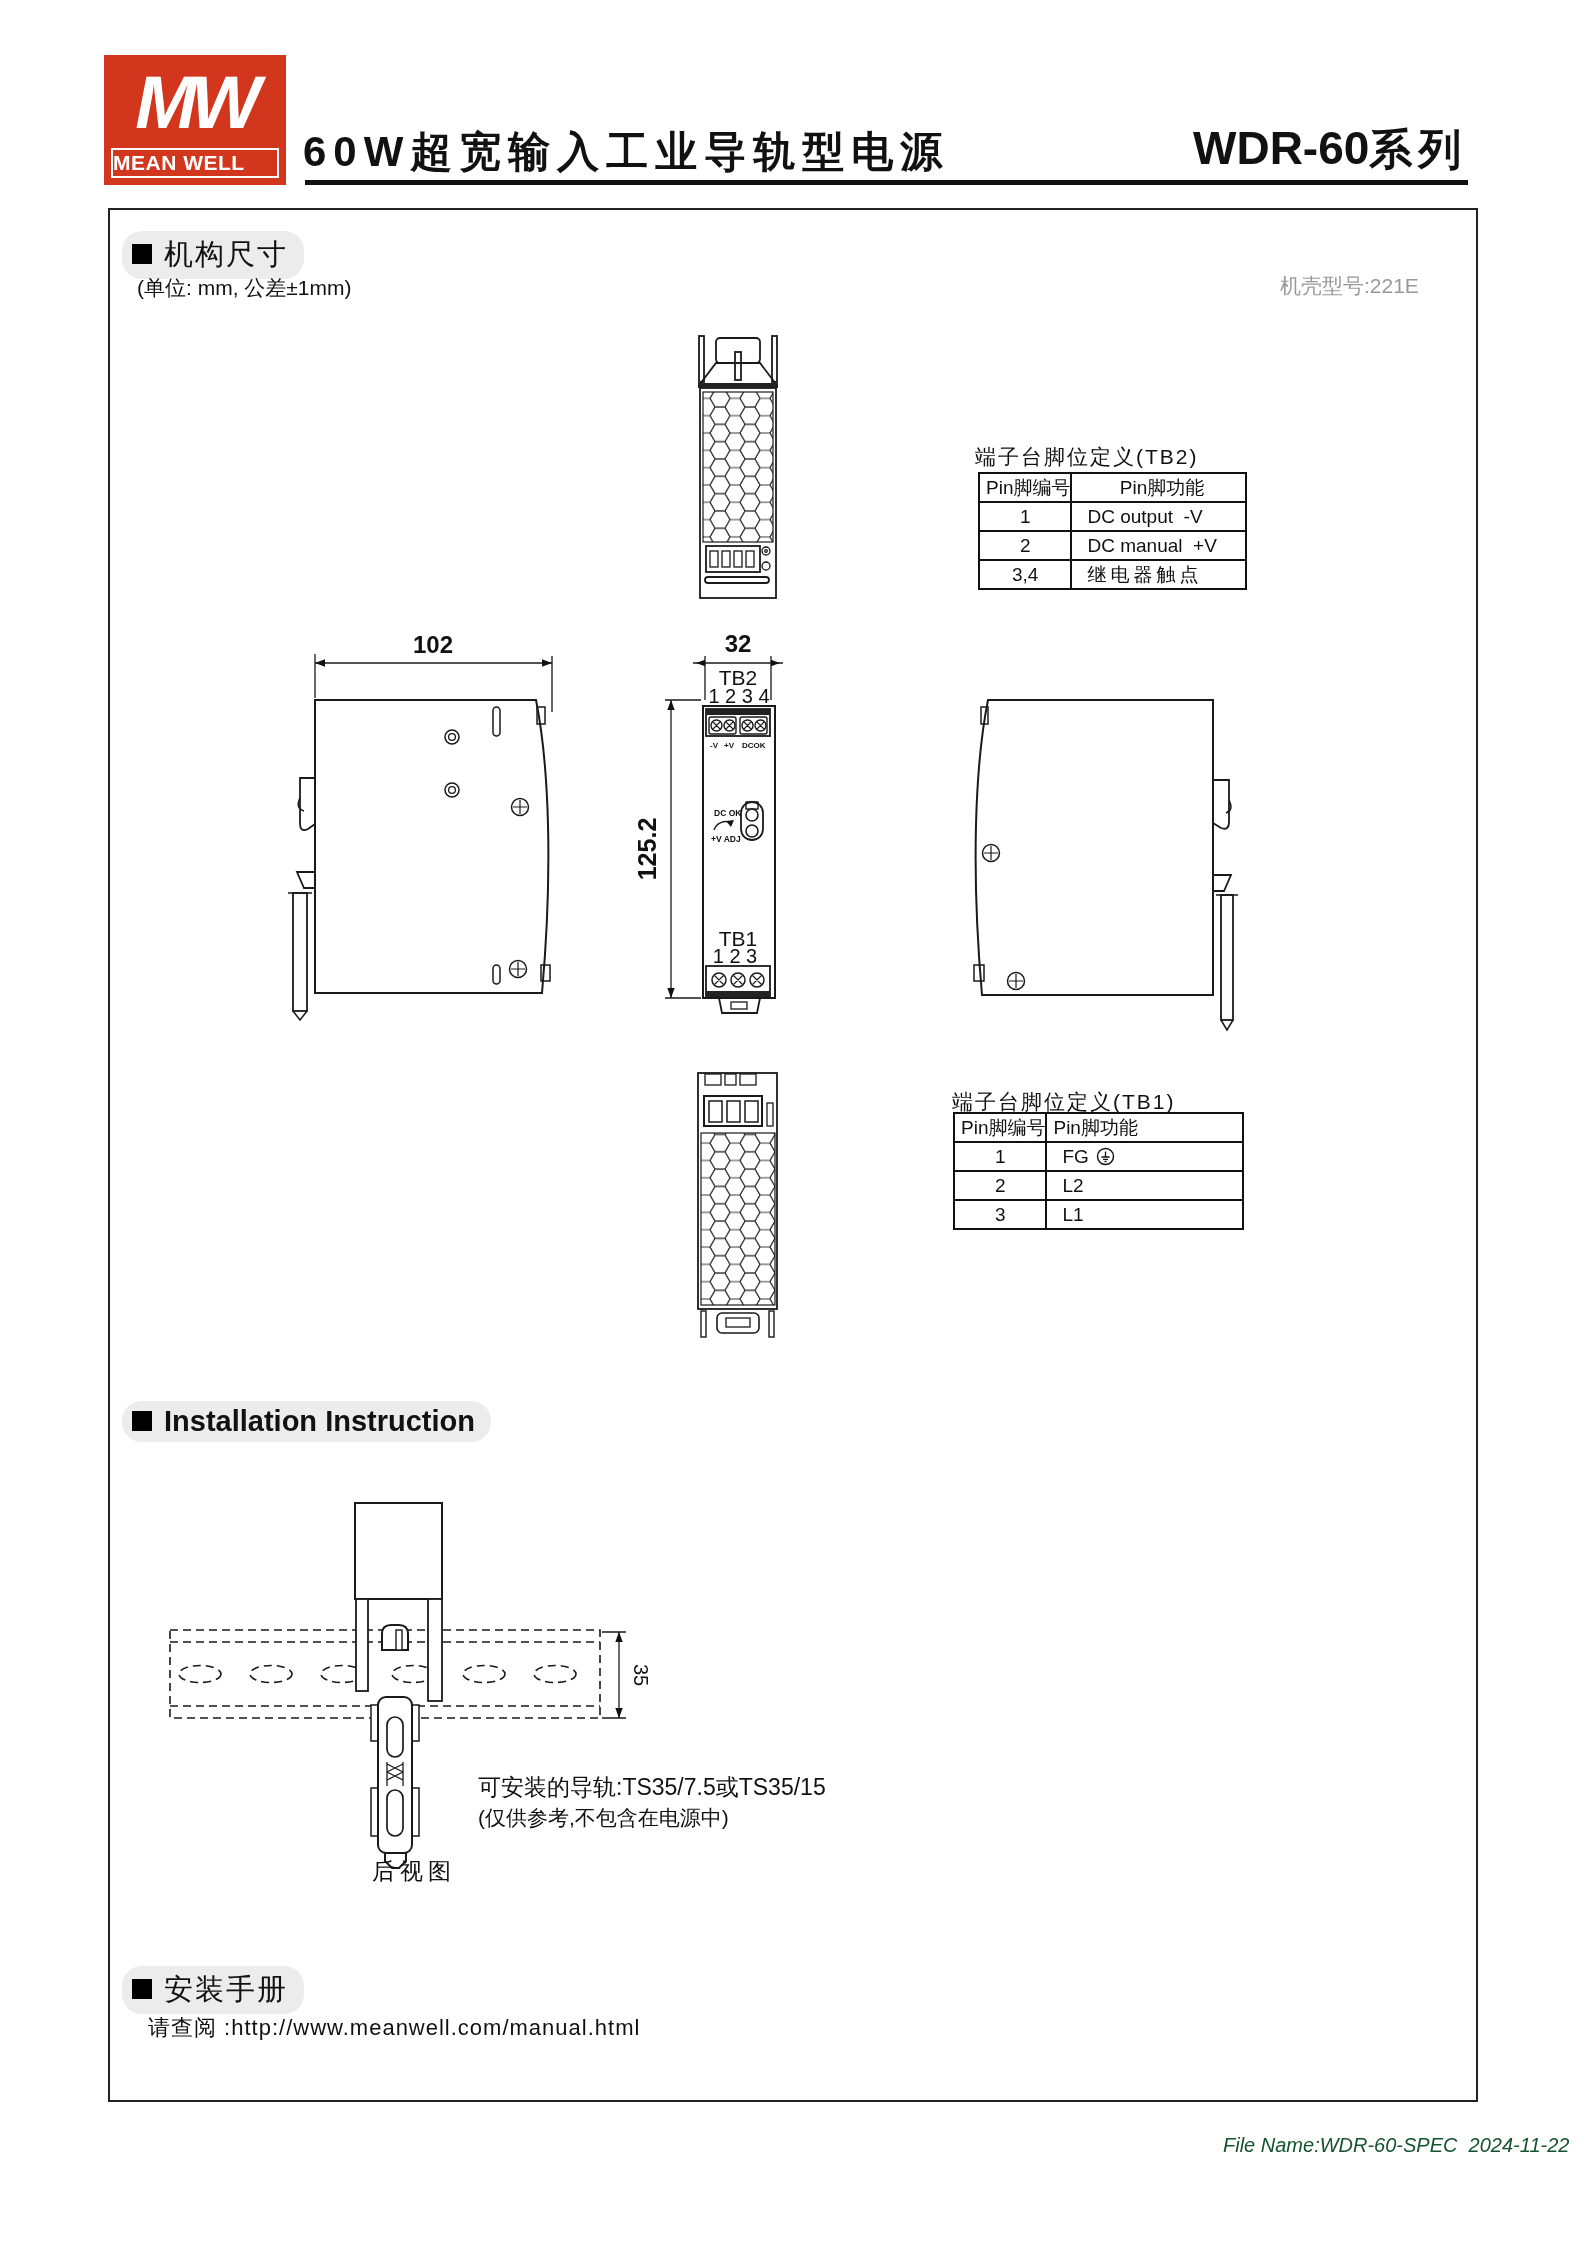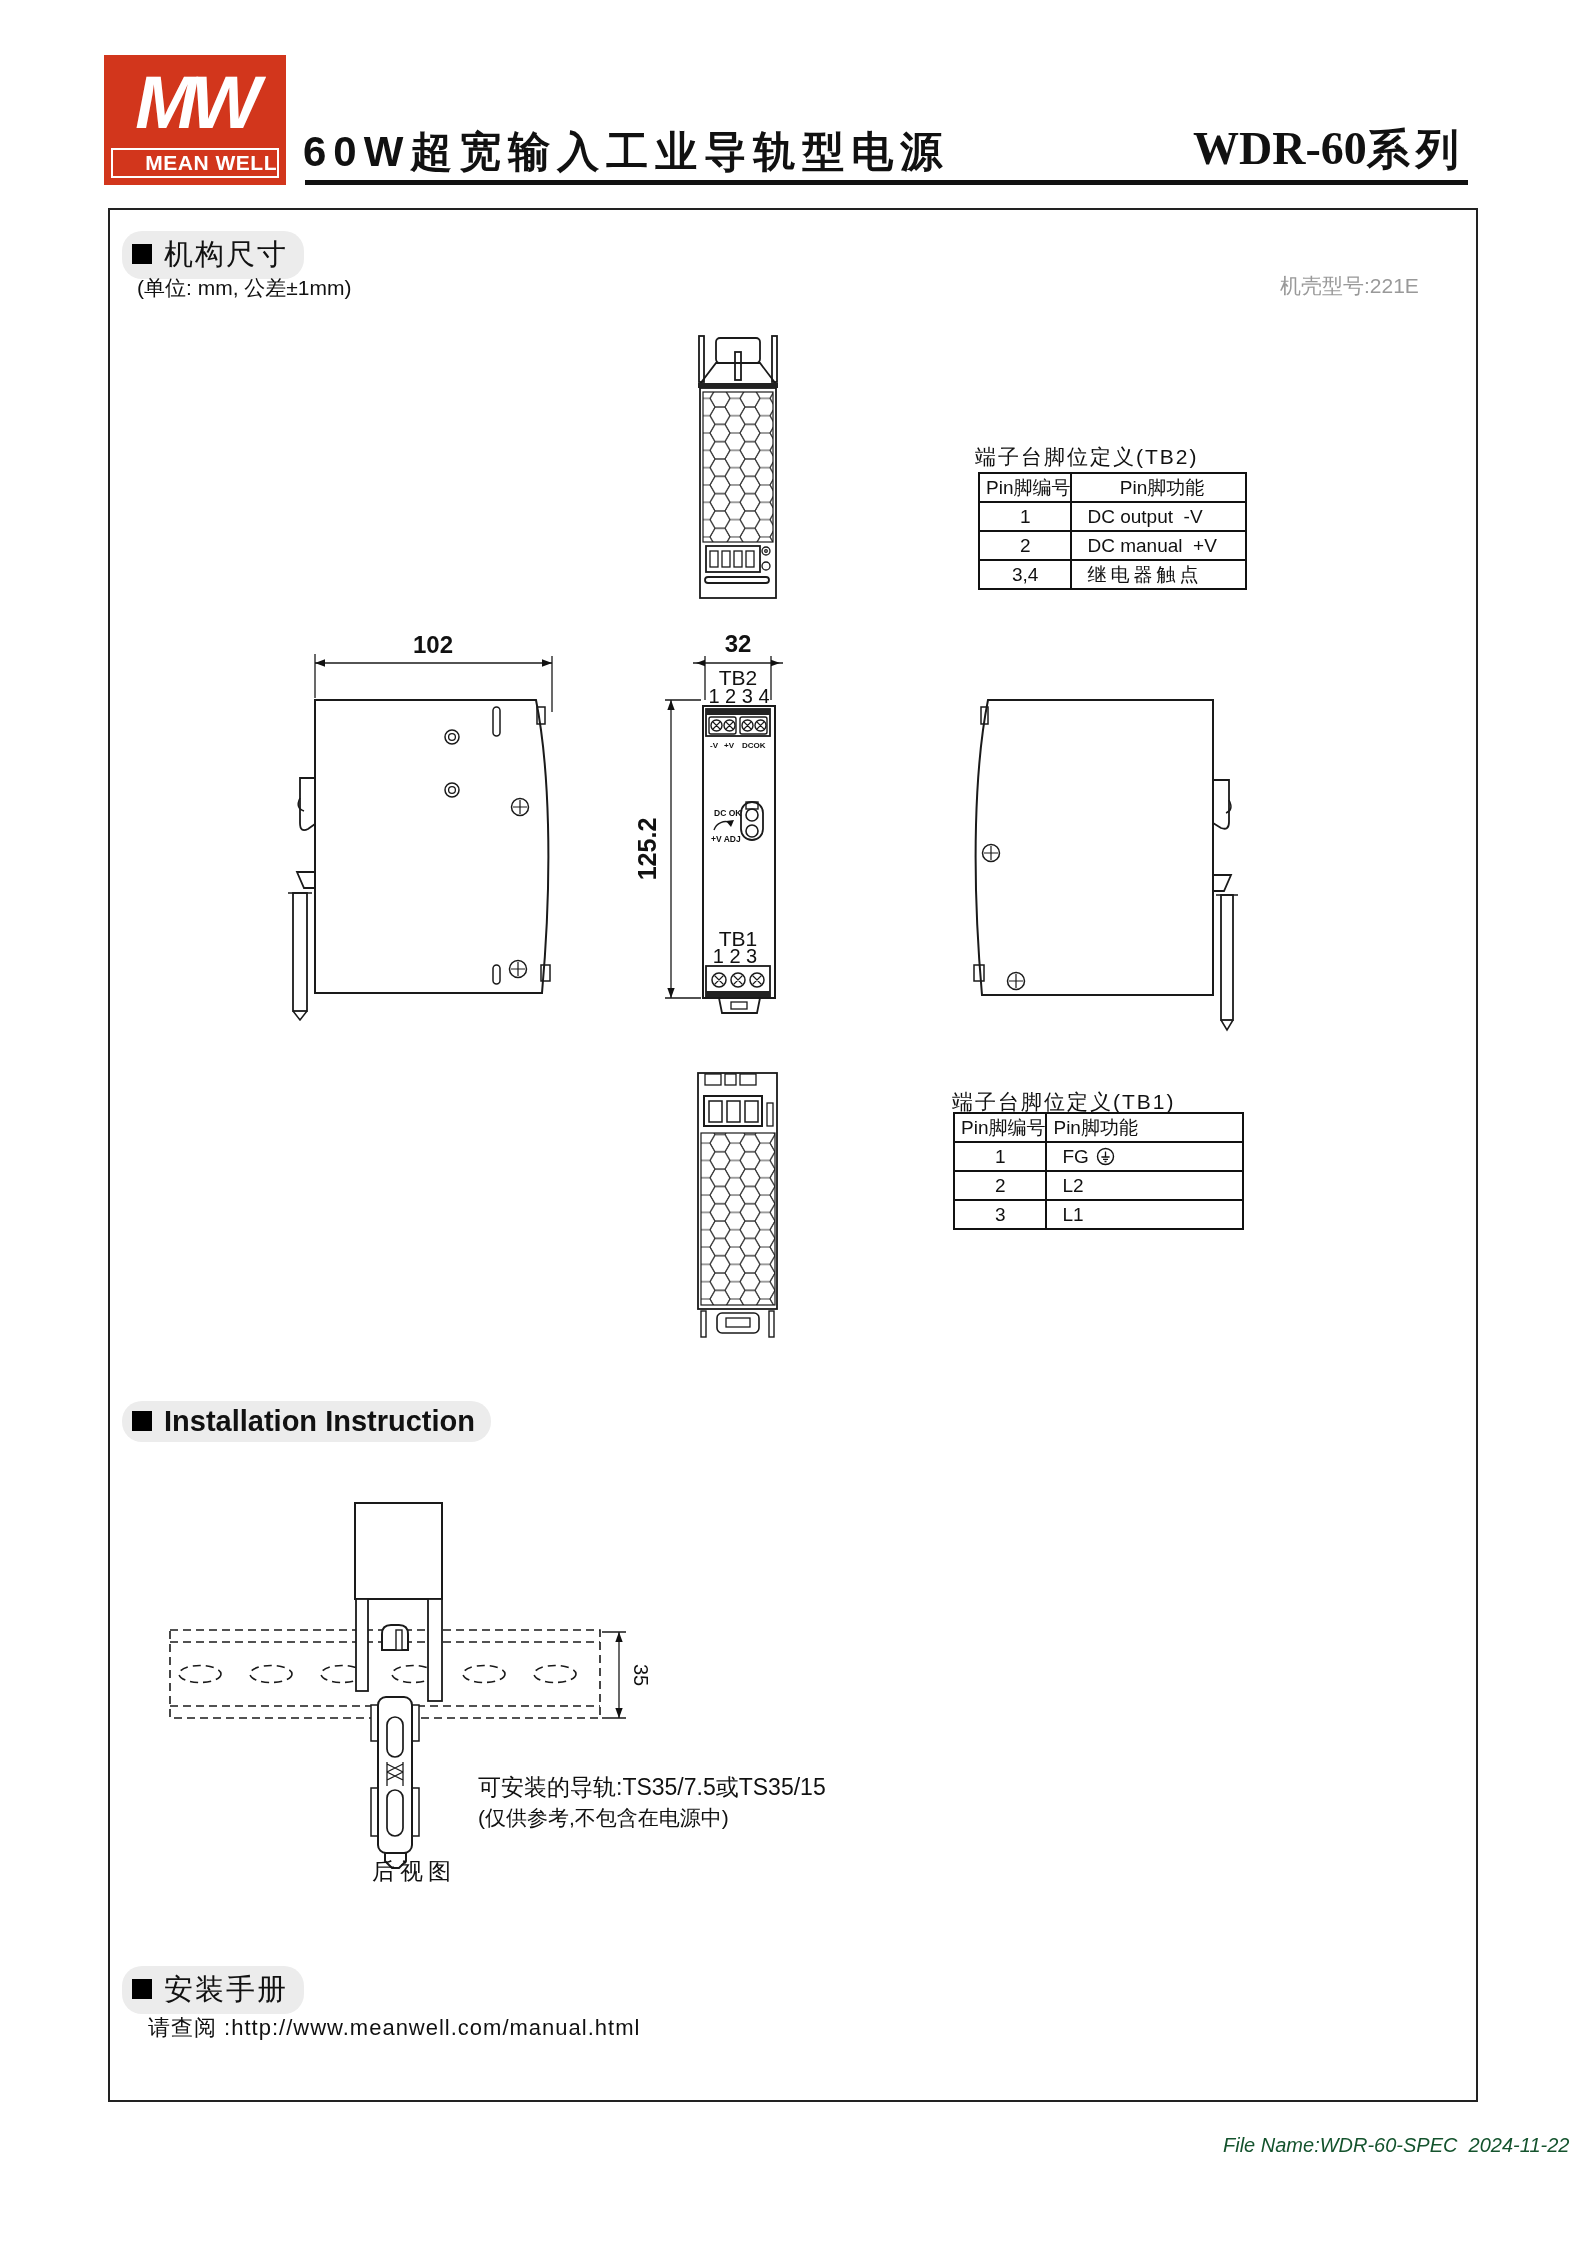--- a/index.html
+++ b/index.html
@@ -5,23 +5,23 @@
   html,body{margin:0;padding:0;background:#fff;}
   .page{position:relative;width:1587px;height:2245px;background:#fff;
         font-family:"Liberation Sans",sans-serif;color:#111;overflow:hidden;}
   .abs{position:absolute;white-space:nowrap;}
 
   
   .logo{left:104px;top:55px;width:182px;height:130px;background:#d2361c;}
   .logo-mw{position:absolute;top:2px;left:0;right:0;text-align:center;color:#fff;
            font-size:74px;font-weight:bold;font-style:italic;letter-spacing:-6px;line-height:92px;}
   .logo-brand{position:absolute;left:7px;right:7px;bottom:7px;border:2px solid #fff;
-              color:#fff;font-weight:bold;font-size:21px;text-align:right;padding:1px 0;letter-spacing:.5px;}
+              color:#fff;font-weight:bold;font-size:21px;text-align:left;padding:1px 0;letter-spacing:.5px;}
   .doc-title{left:303px;top:124px;font-size:42px;font-weight:600;letter-spacing:7px;}
-  .series{left:1193px;top:121px;font-size:46px;font-weight:bold;font-family:Liberation Serif, serif;}
+  .series{left:1193px;top:121px;font-size:46px;font-weight:bold;}
   .series .cjk{font-size:43px;letter-spacing:6px;}
   .head-rule{left:305px;top:180px;width:1163px;height:5px;background:#111;}
 
   
   .frame{left:108px;top:208px;width:1366px;height:1890px;border:2.5px solid #222;}
 
   .sec-head{background:#ececec;padding:4px 16px 4px 10px;font-size:29px;letter-spacing:2px;border-radius:20px;}
   .sec-head .sq{display:inline-block;width:20px;height:20px;background:#000;margin-right:12px;}
   .sec-head.en{font-weight:bold;letter-spacing:0;}
   .note{font-size:21px;}

